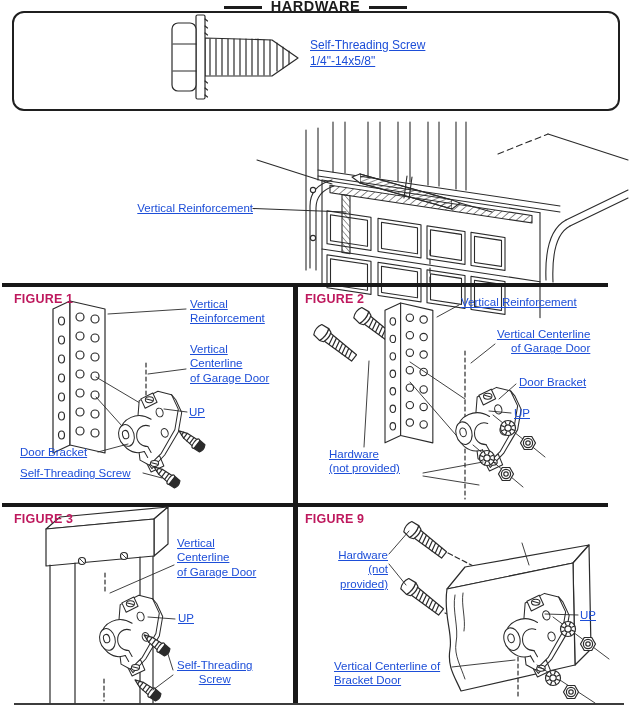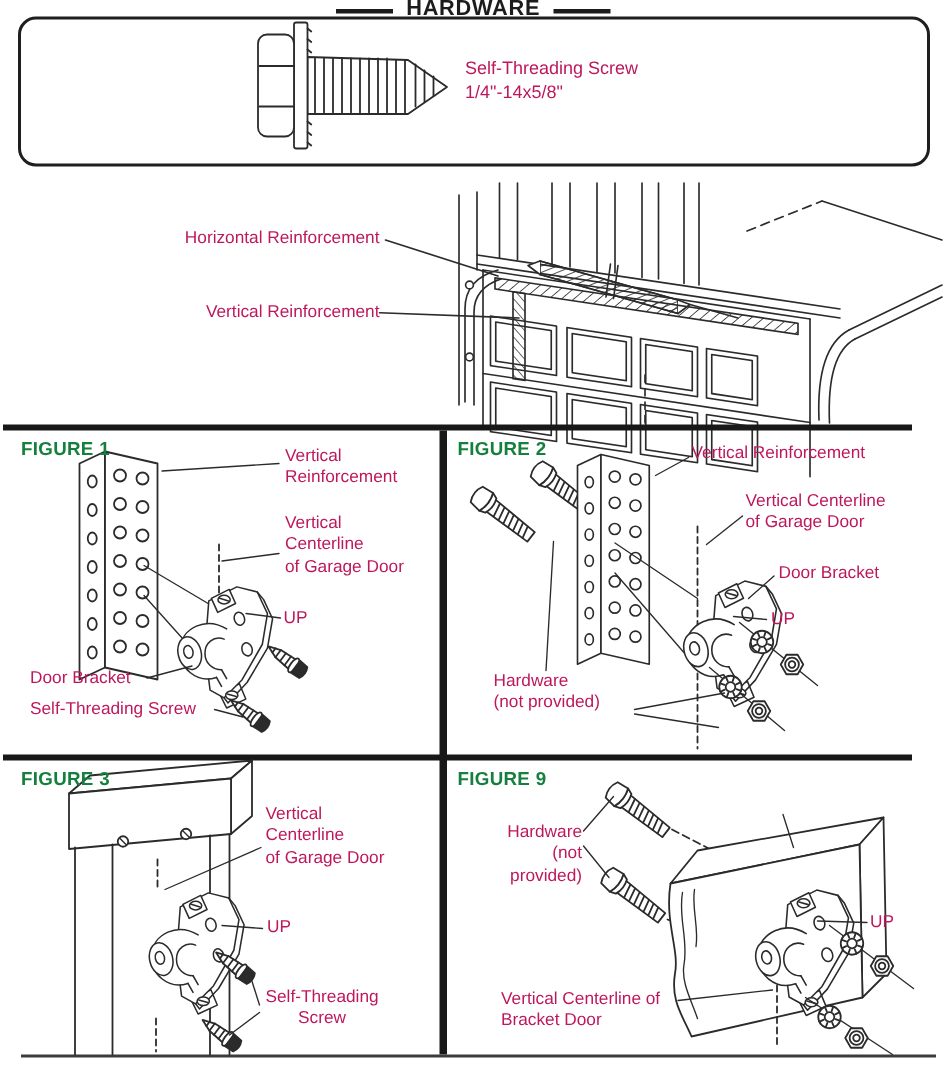--- a/index.html
+++ b/index.html
@@ -1,20 +1,20 @@
 <!DOCTYPE html>
 <html><head>
 <meta charset="utf-8">
 <style>
   html,body{margin:0;padding:0;background:#fff;}
   #screen{position:relative;width:631px;height:715px;background:#fff;overflow:hidden;
           font-family:"Liberation Sans",sans-serif;color:#231f20;}
-  .lbl{position:absolute;font-size:11.5px;line-height:1.26;white-space:pre-line;color:#be185d;}
+  .lbl{position:absolute;font-size:11.5px;line-height:1.26;white-space:pre-line;color:#1d4ed8;text-decoration:underline;}
   .lbl.right{text-align:right;}
-  .fig-title{position:absolute;font-size:12.5px;font-weight:bold;letter-spacing:.2px;color:#15803d;}
+  .fig-title{position:absolute;font-size:12.5px;font-weight:bold;letter-spacing:.2px;color:#be185d;}
   .big-title{position:absolute;top:-2px;left:0;width:100%;text-align:center;
              font-size:14.5px;font-weight:bold;letter-spacing:.5px;color:#1c1c1c;}
   .trule{position:absolute;height:2.5px;background:#1c1c1c;top:6px;}
   .hbox{position:absolute;left:12px;top:11px;width:604px;height:96px;
         border:2.5px solid #1f1f1f;border-radius:12px;}
   .rule{position:absolute;background:#181818;}
   .rule-thin{position:absolute;background:#3c3c3c;}
   .quad{position:absolute;}
   svg{position:absolute;overflow:visible;}
 </style>
@@ -221,21 +221,20 @@
     <circle cx="313" cy="118" r="2.6" fill="#fff"></circle>
 
     <path d="M546,160 Q544,112 566,100"></path>
     <path d="M553,162 Q551,116 570,106"></path>
 
     <line x1="430" y1="130" x2="430" y2="164" stroke-dasharray="5 4"></line>
 
     <line x1="257" y1="40" x2="332" y2="64"></line>
     <line x1="253" y1="88.5" x2="346" y2="92"></line>
   </svg>
-  <div class="lbl right" style="left:90px;top:152px;width:163px;">Horizontal Reinforcement</div>
   <div class="lbl right" style="left:102px;top:201px;width:151px;">Vertical Reinforcement</div>
 
   <div class="rule" style="left:2px;top:283px;width:606px;height:4px;"></div>
   <div class="rule" style="left:2px;top:503px;width:606px;height:4px;"></div>
   <div class="rule" style="left:293px;top:287px;width:4.5px;height:416px;"></div>
   <div class="rule-thin" style="left:14px;top:703px;width:610px;height:1.5px;"></div>
 
   <div class="quad" style="left:0;top:287px;width:293px;height:216px;">
     <svg width="293" height="216" style="left:0;top:0;" viewBox="0 0 293 216" stroke="#2b2b2b" stroke-width="1.2" fill="none" stroke-linejoin="round" stroke-linecap="round">
       <use href="#angle" transform="translate(53,14)"></use>
@@ -280,21 +279,21 @@
       <line x1="162" y1="18" x2="140" y2="30" stroke-width="0.9"></line>
       <line x1="198" y1="57" x2="174" y2="76" stroke-width="0.9"></line>
       <line x1="219" y1="97" x2="202" y2="112" stroke-width="0.9"></line>
       <line x1="214" y1="126" x2="192" y2="124" stroke-width="0.9"></line>
       <line x1="67" y1="160" x2="72" y2="74" stroke-width="0.9"></line>
       <line x1="126" y1="186" x2="186" y2="175" stroke-width="0.9"></line>
       <line x1="126" y1="189" x2="182" y2="198" stroke-width="0.9"></line>
     </svg>
     <div class="fig-title" style="left:8px;top:5px;">FIGURE 2</div>
     <div class="lbl" style="left:164px;top:8px;">Vertical Reinforcement</div>
-    <div class="lbl" style="left:200px;top:40px;">Vertical Centerline
+    <div class="lbl" style="left:200px;top:40px;text-align:right;">Vertical Centerline
 of Garage Door</div>
     <div class="lbl" style="left:222px;top:88px;">Door Bracket</div>
     <div class="lbl" style="left:217px;top:119px;">UP</div>
     <div class="lbl" style="left:32px;top:160px;">Hardware
 (not provided)</div>
   </div>
 
   <div class="quad" style="left:0;top:507px;width:293px;height:196px;">
     <svg width="293" height="196" style="left:0;top:0;" viewBox="0 0 293 196" stroke="#2b2b2b" stroke-width="1.2" fill="none" stroke-linejoin="round" stroke-linecap="round">
       <path d="M46,22 L60,10 L168,0 L154,12 Z" fill="#fff"></path>

